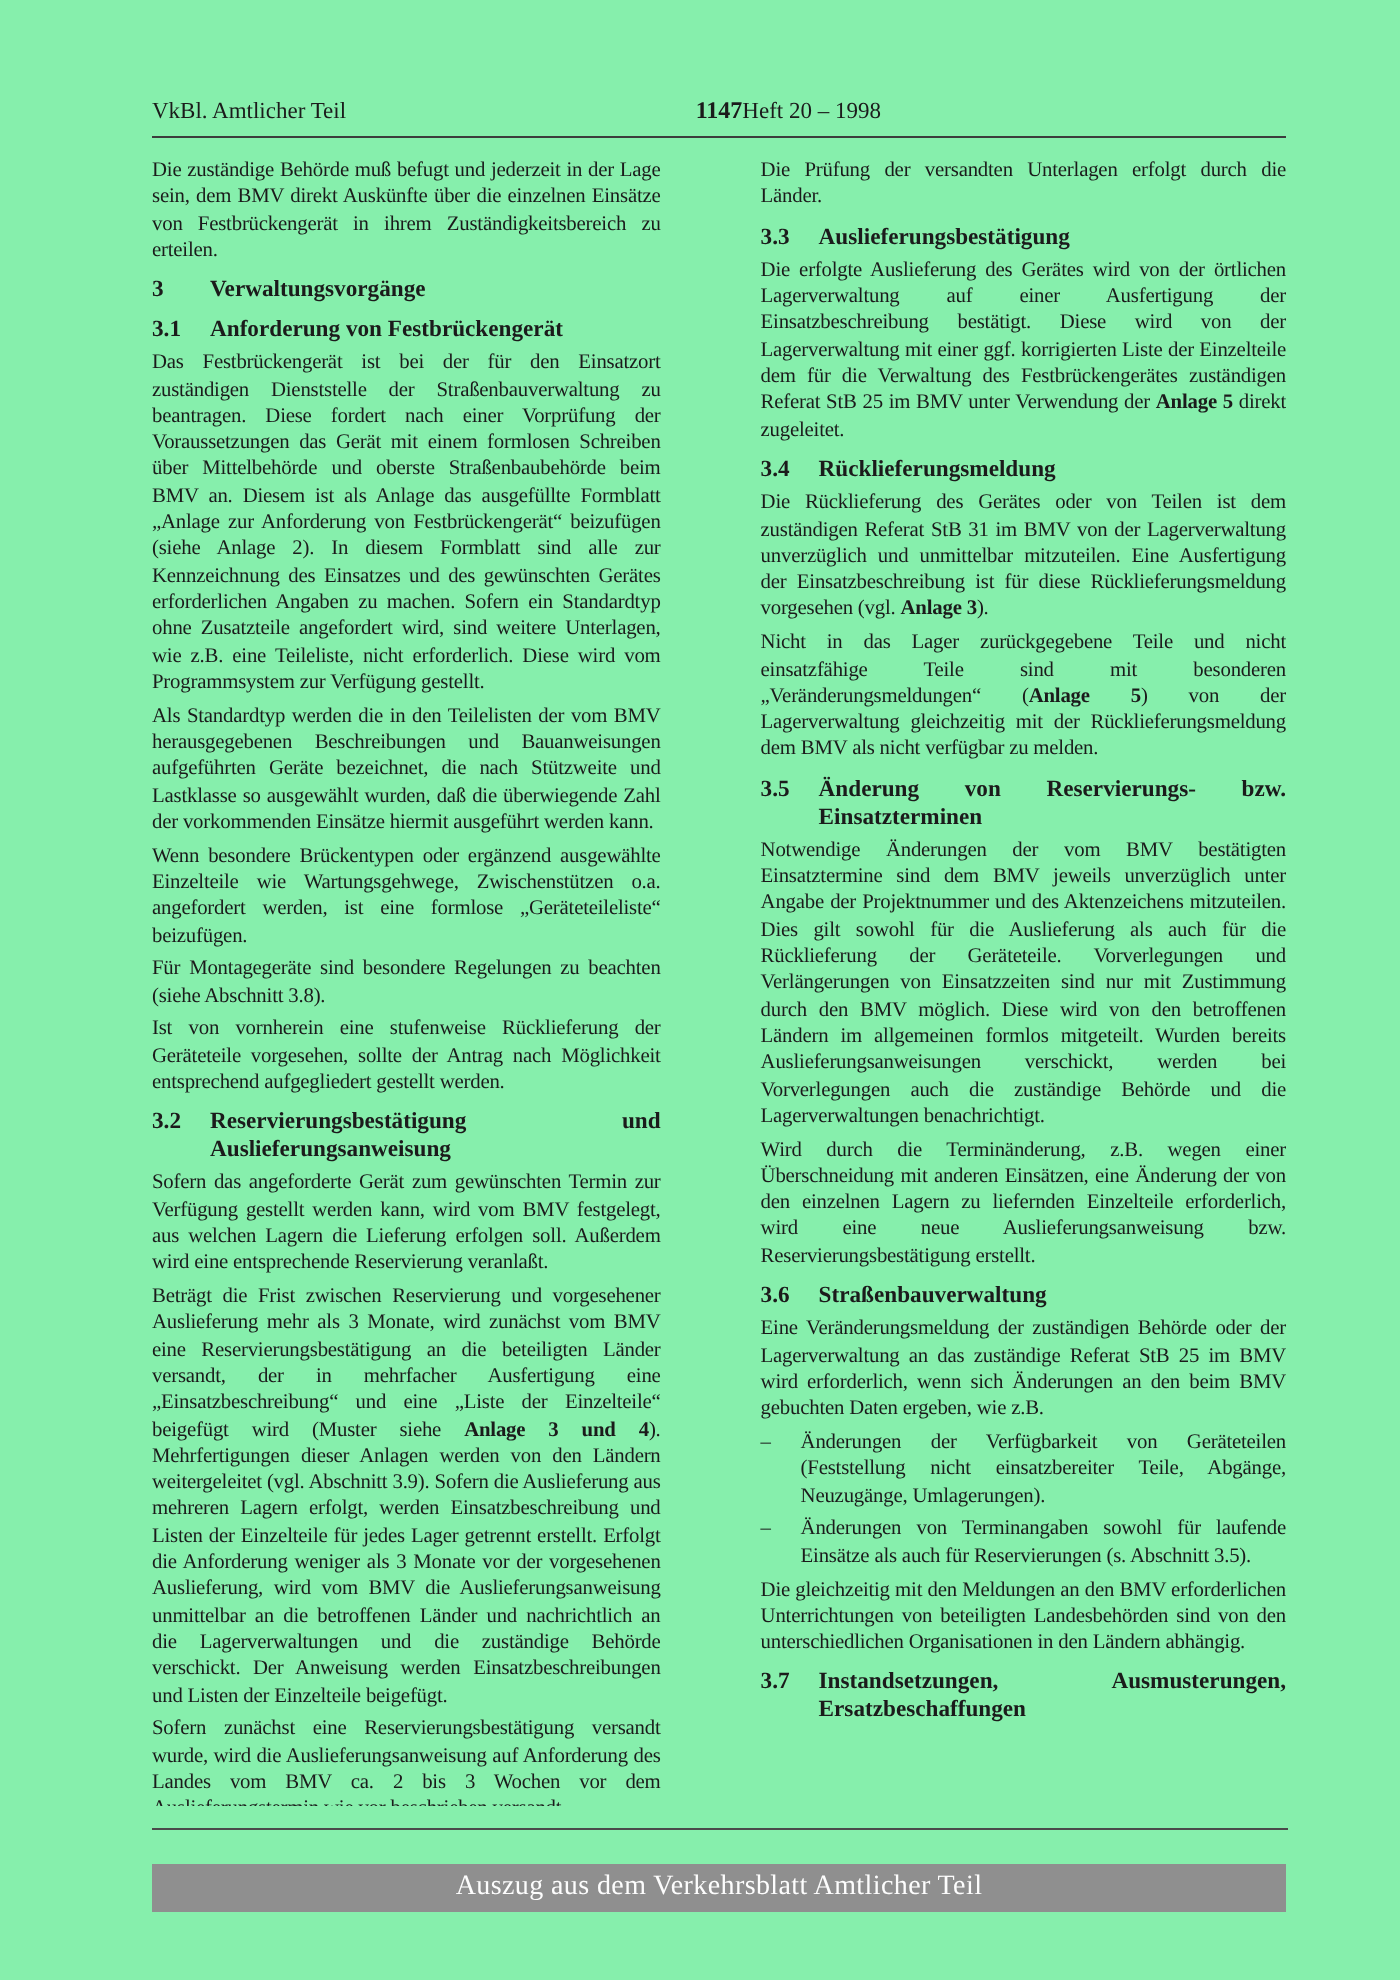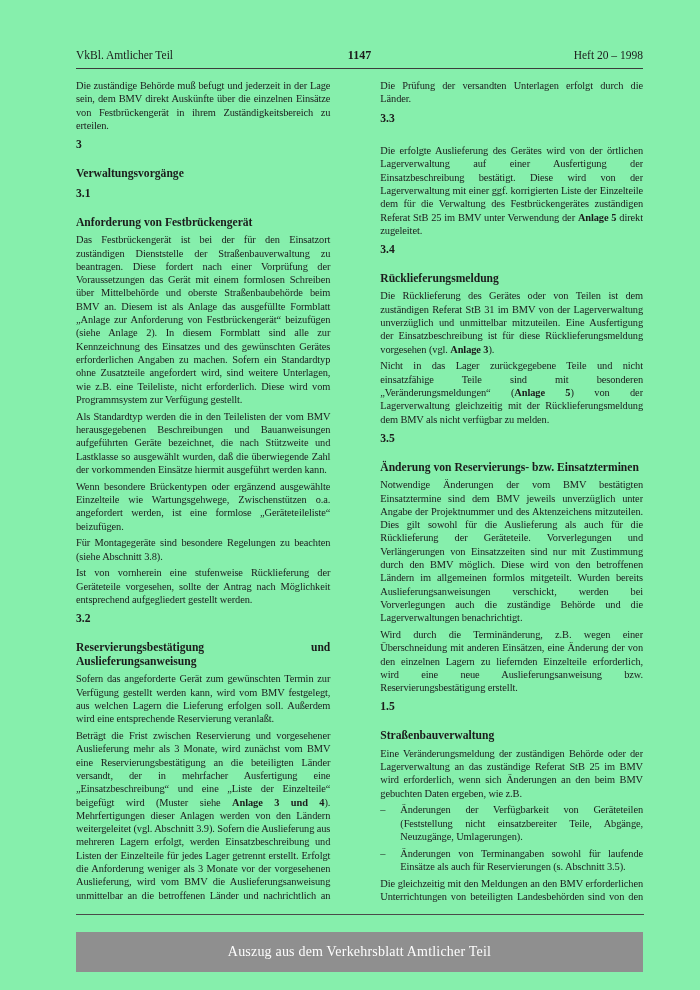--- a/index.html
+++ b/index.html
@@ -5,37 +5,37 @@
   html,body{margin:0;padding:0;background:#ffffff;}
   .page{
     position:relative;width:700px;height:990px;box-sizing:border-box;
     background:#86efac;color:#1b1b1b;
     font-family:Liberation Serif, serif;
     padding:48px 57px 0 76px;overflow:hidden;
   }
   .hdr{display:flex;align-items:baseline;font-size:11.5px;}
   .hdr-left{flex:1;text-align:left;}
   .hdr-center{font-weight:bold;font-size:12px;}
-  .hdr-right{flex:1;text-align:right;}
+  .hdr-right{flex:1;text-align:left;}
   .hdr-rule{border:0;border-top:1.4px solid #3c3c3c;margin:5px 0 0 0;}
   .cols{display:flex;gap:14px;margin-top:10px;height:824px;overflow:hidden;}
   .col{width:272px;}
   .col-right{width:281px;margin-left:36px;}
   p.para{margin:0 0 3.5px 0;font-size:10.4px;line-height:13.3px;
     text-align:justify;letter-spacing:-0.1px;hyphens:auto;}
-  .heading{display:flex;font-weight:bold;font-size:11.6px;line-height:13.8px;margin:6px 0 3.5px 0;flex-direction:column;}
+  .heading{display:flex;font-weight:bold;font-size:11.6px;line-height:13.8px;margin:6px 0 3.5px 0;}
   .h-num{flex:0 0 29px;}
   .h-title{flex:1;text-align:justify;}
   .list-item{display:flex;margin:0 0 3.5px 0;font-size:10.4px;line-height:13.3px;letter-spacing:-0.1px;}
   .li-marker{flex:0 0 20px;}
   .li-text{flex:1;text-align:justify;hyphens:auto;}
   b{font-weight:bold;}
   .ftr-rule{position:absolute;left:76px;right:56px;top:914px;border:0;border-top:1px solid #4a4a4a;margin:0;}
   .banner{
-    position:absolute;left:76px;right:57px;top:932px;height:40px;
+    position:absolute;left:76px;right:57px;top:932px;height:24px;
     background:#8f8f8f;color:#fdfdfd;display:flex;align-items:center;justify-content:center;
     font-size:14px;letter-spacing:0.2px;
   }
 </style>
 </head>
 <body>
 
 <div class="page">
 
   <div class="hdr">
@@ -66,36 +66,37 @@
           <span class="h-title">Reservierungsbestätigung und Auslieferungsanweisung</span>
         </div>
         <p class="para"><span>Sofern das angeforderte Gerät zum gewünschten Termin zur Verfügung gestellt werden kann, wird vom BMV festgelegt, aus welchen Lagern die Lieferung erfolgen soll. Außerdem wird eine entsprechende Reservierung veranlaßt.</span></p>
         <p class="para"><span>Beträgt die Frist zwischen Reservierung und vorgesehener Auslieferung mehr als 3 Monate, wird zunächst vom BMV eine Reservierungsbestätigung an die beteiligten Länder versandt, der in mehrfacher Ausfertigung eine „Einsatzbeschreibung“ und eine „Liste der Einzelteile“ beigefügt wird (Muster siehe </span><b>Anlage 3 und 4</b><span>). Mehrfertigungen dieser Anlagen werden von den Ländern weitergeleitet (vgl. Abschnitt 3.9). Sofern die Auslieferung aus mehreren Lagern erfolgt, werden Einsatzbeschreibung und Listen der Einzelteile für jedes Lager getrennt erstellt. Erfolgt die Anforderung weniger als 3 Monate vor der vorgesehenen Auslieferung, wird vom BMV die Auslieferungsanweisung unmittelbar an die betroffenen Länder und nachrichtlich an die Lagerverwaltungen und die zuständige Behörde verschickt. Der Anweisung werden Einsatzbeschreibungen und Listen der Einzelteile beigefügt.</span></p>
         <p class="para"><span>Sofern zunächst eine Reservierungsbestätigung versandt wurde, wird die Auslieferungsanweisung auf Anforderung des Landes vom BMV ca. 2 bis 3 Wochen vor dem Auslieferungstermin wie vor beschrieben versandt.</span></p>
       </div>
     <div class="col col-right">
         <p class="para"><span>Die Prüfung der versandten Unterlagen erfolgt durch die Länder.</span></p>
         <div class="heading">
           <span class="h-num">3.3</span>
+          <span class="h-title">Auslieferungsbestätigung</span>
         </div>
         <p class="para"><span>Die erfolgte Auslieferung des Gerätes wird von der örtlichen Lagerverwaltung auf einer Ausfertigung der Einsatzbeschreibung bestätigt. Diese wird von der Lagerverwaltung mit einer ggf. korrigierten Liste der Einzelteile dem für die Verwaltung des Festbrückengerätes zuständigen Referat StB 25 im BMV unter Verwendung der </span><b>Anlage 5</b><span> direkt zugeleitet.</span></p>
         <div class="heading">
           <span class="h-num">3.4</span>
           <span class="h-title">Rücklieferungsmeldung</span>
         </div>
         <p class="para"><span>Die Rücklieferung des Gerätes oder von Teilen ist dem zuständigen Referat StB 31 im BMV von der Lagerverwaltung unverzüglich und unmittelbar mitzuteilen. Eine Ausfertigung der Einsatzbeschreibung ist für diese Rücklieferungsmeldung vorgesehen (vgl. </span><b>Anlage 3</b><span>).</span></p>
         <p class="para"><span>Nicht in das Lager zurückgegebene Teile und nicht einsatzfähige Teile sind mit besonderen „Veränderungsmeldungen“ (</span><b>Anlage 5</b><span>) von der Lagerverwaltung gleichzeitig mit der Rücklieferungsmeldung dem BMV als nicht verfügbar zu melden.</span></p>
         <div class="heading">
           <span class="h-num">3.5</span>
           <span class="h-title">Änderung von Reservierungs- bzw. Einsatzterminen</span>
         </div>
         <p class="para"><span>Notwendige Änderungen der vom BMV bestätigten Einsatztermine sind dem BMV jeweils unverzüglich unter Angabe der Projektnummer und des Aktenzeichens mitzuteilen. Dies gilt sowohl für die Auslieferung als auch für die Rücklieferung der Geräteteile. Vorverlegungen und Verlängerungen von Einsatzzeiten sind nur mit Zustimmung durch den BMV möglich. Diese wird von den betroffenen Ländern im allgemeinen formlos mitgeteilt. Wurden bereits Auslieferungsanweisungen verschickt, werden bei Vorverlegungen auch die zuständige Behörde und die Lagerverwaltungen benachrichtigt.</span></p>
         <p class="para"><span>Wird durch die Terminänderung, z.B. wegen einer Überschneidung mit anderen Einsätzen, eine Änderung der von den einzelnen Lagern zu liefernden Einzelteile erforderlich, wird eine neue Auslieferungsanweisung bzw. Reservierungsbestätigung erstellt.</span></p>
         <div class="heading">
-          <span class="h-num">1.5</span>
+          <span class="h-num">3.6</span>
           <span class="h-title">Straßenbauverwaltung</span>
         </div>
         <p class="para"><span>Eine Veränderungsmeldung der zuständigen Behörde oder der Lagerverwaltung an das zuständige Referat StB 25 im BMV wird erforderlich, wenn sich Änderungen an den beim BMV gebuchten Daten ergeben, wie z.B.</span></p>
         <div class="list-item">
           <span class="li-marker">–</span>
           <span class="li-text"><span>Änderungen der Verfügbarkeit von Geräteteilen (Feststellung nicht einsatzbereiter Teile, Abgänge, Neuzugänge, Umlagerungen).</span></span>
         </div>
         <div class="list-item">
           <span class="li-marker">–</span>
           <span class="li-text"><span>Änderungen von Terminangaben sowohl für laufende Einsätze als auch für Reservierungen (s. Abschnitt 3.5).</span></span>

